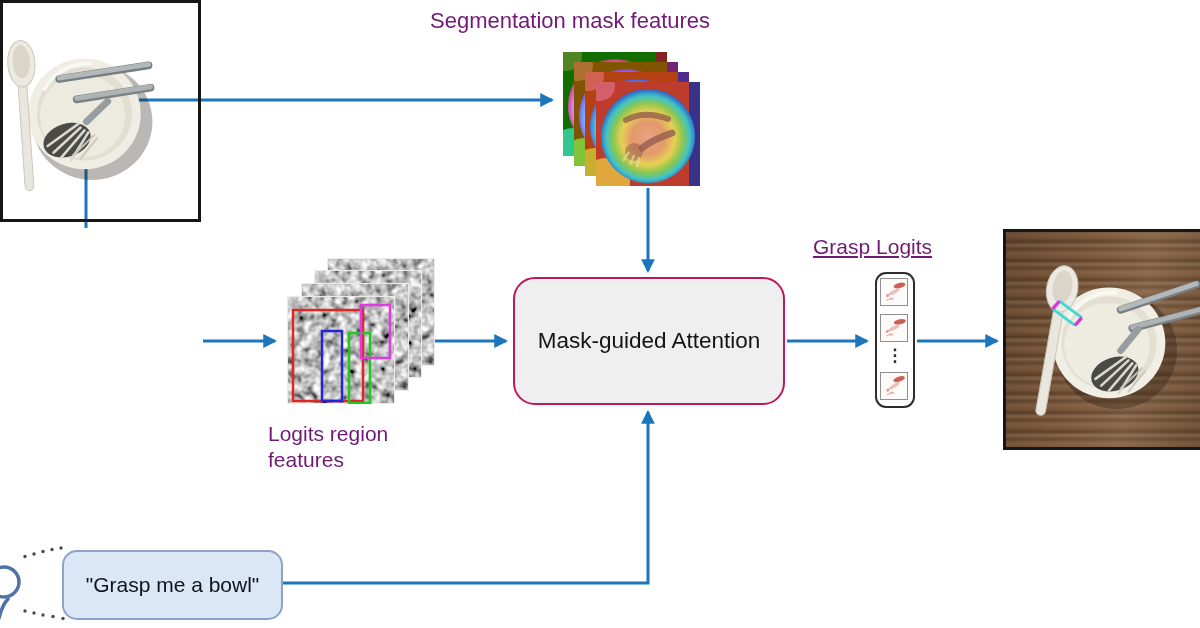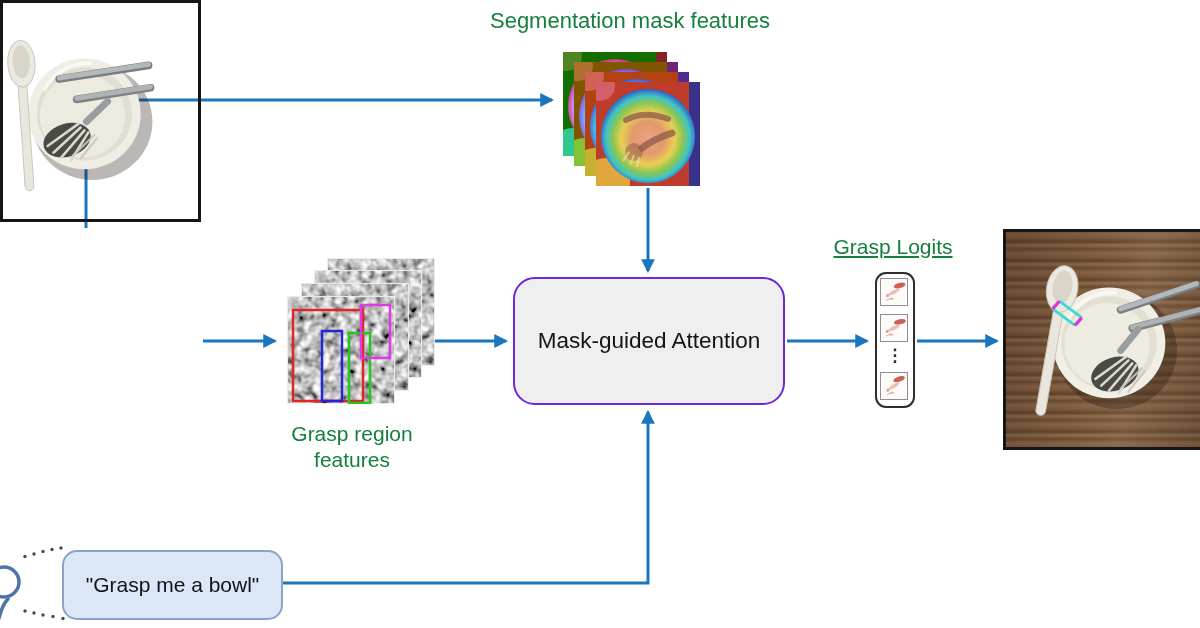--- a/index.html
+++ b/index.html
@@ -17,27 +17,27 @@
       repeating-linear-gradient(0deg,#76543a 0px,#80structure 0px,#80604418 0px,#7f5d41 4px,#64452c 8px,#85654a 12px,#5c3f27 15px,#76543a 19px);
   }
   .photo.input{left:0;top:228;width:201px;height:222px;}
   .photo.output{left:1003px;top:229px;width:212px;height:221px;
     background:
       linear-gradient(100deg, rgba(25,12,4,.22), rgba(0,0,0,0) 40%, rgba(255,240,215,.08) 62%, rgba(25,12,4,.18)),
       repeating-linear-gradient(0deg,#7d5a3e 0px,#866447 4px,#6a4a30 8px,#8c6c50 12px,#61432a 15px,#7d5a3e 19px);
   }
   .photo svg{position:absolute;left:0;top:0;width:100%;height:100%;}
   
-  .label{position:absolute;z-index:2;text-align:center;color:#15803d;}
+  .label{position:absolute;z-index:2;text-align:left;color:#701a75;}
   .seg-title{left:430px;top:8px;width:400px;font-size:22px;}
   .logits-label{left:813px;top:235px;width:160px;font-size:21px;text-decoration:underline;}
   .region-label{left:268px;top:421px;width:168px;font-size:21px;line-height:26px;}
   
   .attention{position:absolute;left:513px;top:277px;width:272px;height:128px;z-index:2;
-    box-sizing:border-box;background:#efefef;border:2px solid #6d28d9;border-radius:22px;
+    box-sizing:border-box;background:#efefef;border:2px solid #be185d;border-radius:22px;
     display:flex;align-items:center;justify-content:center;font-size:22.5px;color:#141414;}
   
   .logits-box{position:absolute;left:875px;top:272px;width:40px;height:136px;z-index:2;
     box-sizing:border-box;background:#ffffff;border:2px solid #2d2d2d;border-radius:11px;}
   .logits-box .patch{position:absolute;left:3px;width:28px;height:28px;box-sizing:border-box;
     border:1px solid #8f8f8f;background:#fcfbf9;}
   .logits-box .patch svg{display:block;width:100%;height:100%;}
   .logits-box .p1{top:4px;} .logits-box .p2{top:40px;} .logits-box .p3{top:98px;}
   .logits-box .dots{position:absolute;left:0;top:70px;width:100%;text-align:center;
     font-size:17px;font-weight:bold;color:#2d2d2d;line-height:24px;}
@@ -206,21 +206,21 @@
         <rect width="108" height="108" fill="#bdbdbd" filter="url(#gnA)"></rect>
       </svg>
     <svg class="boxes" viewBox="0 0 108 108">
       <rect x="6" y="14" width="70" height="91" fill="none" stroke="#e02525" stroke-width="2.5"></rect>
       <rect x="35" y="35" width="20" height="70" fill="none" stroke="#2525d8" stroke-width="2.5"></rect>
       <rect x="62" y="37" width="21" height="70" fill="none" stroke="#1ec81e" stroke-width="2.5"></rect>
       <rect x="74" y="9" width="29" height="53" fill="none" stroke="#e23ae2" stroke-width="2.5"></rect>
     </svg>
   </div>
   <div class="label region-label">
-    <div>Grasp region</div>
+    <div>Logits region</div>
     <div>features</div>
   </div>
 
   <div class="attention">
     <span>Mask-guided Attention</span>
   </div>
 
   <div class="label logits-label">Grasp Logits</div>
   <div class="logits-box">
     <div class="patch p1">

